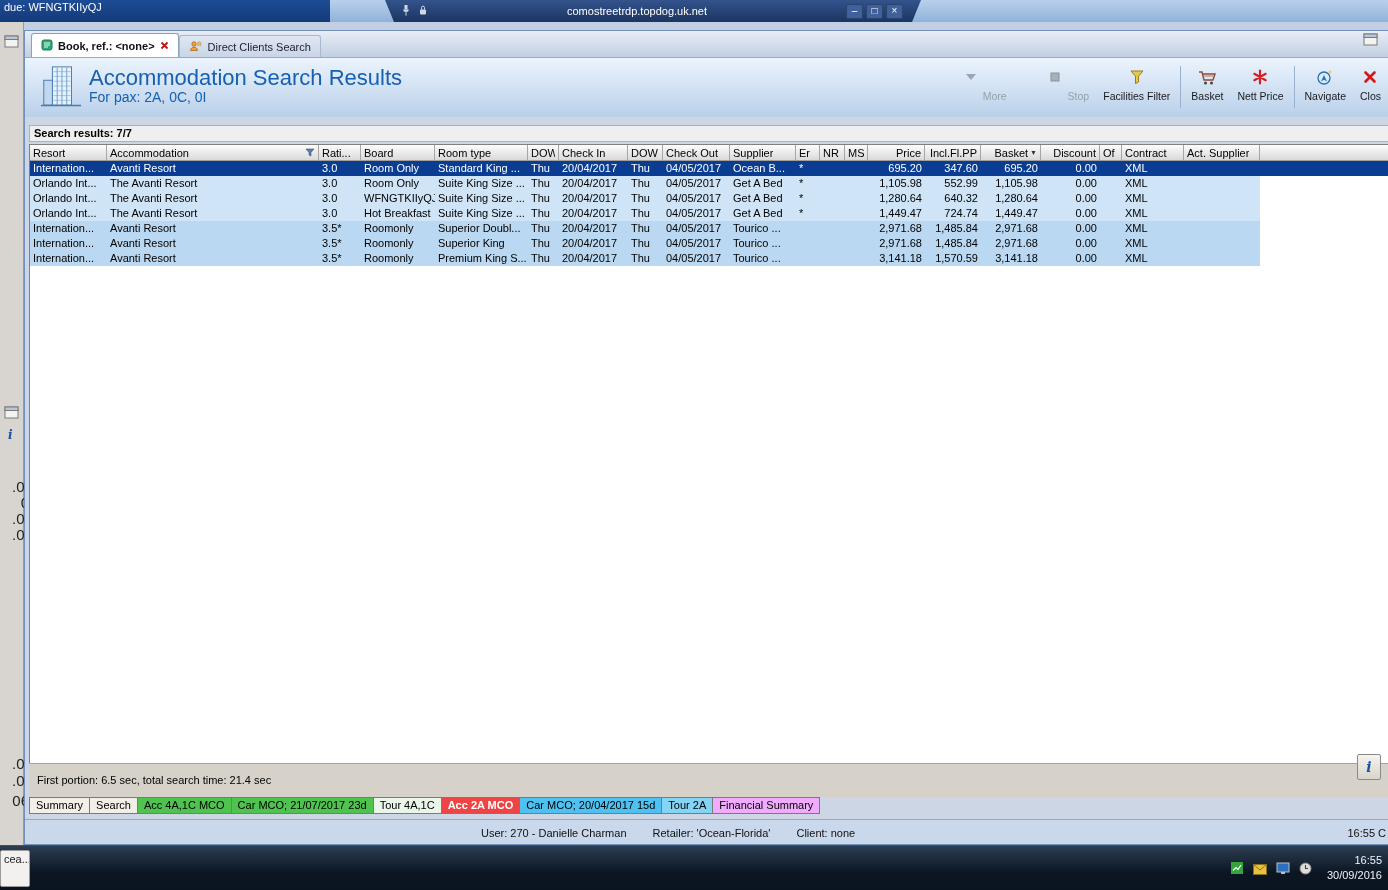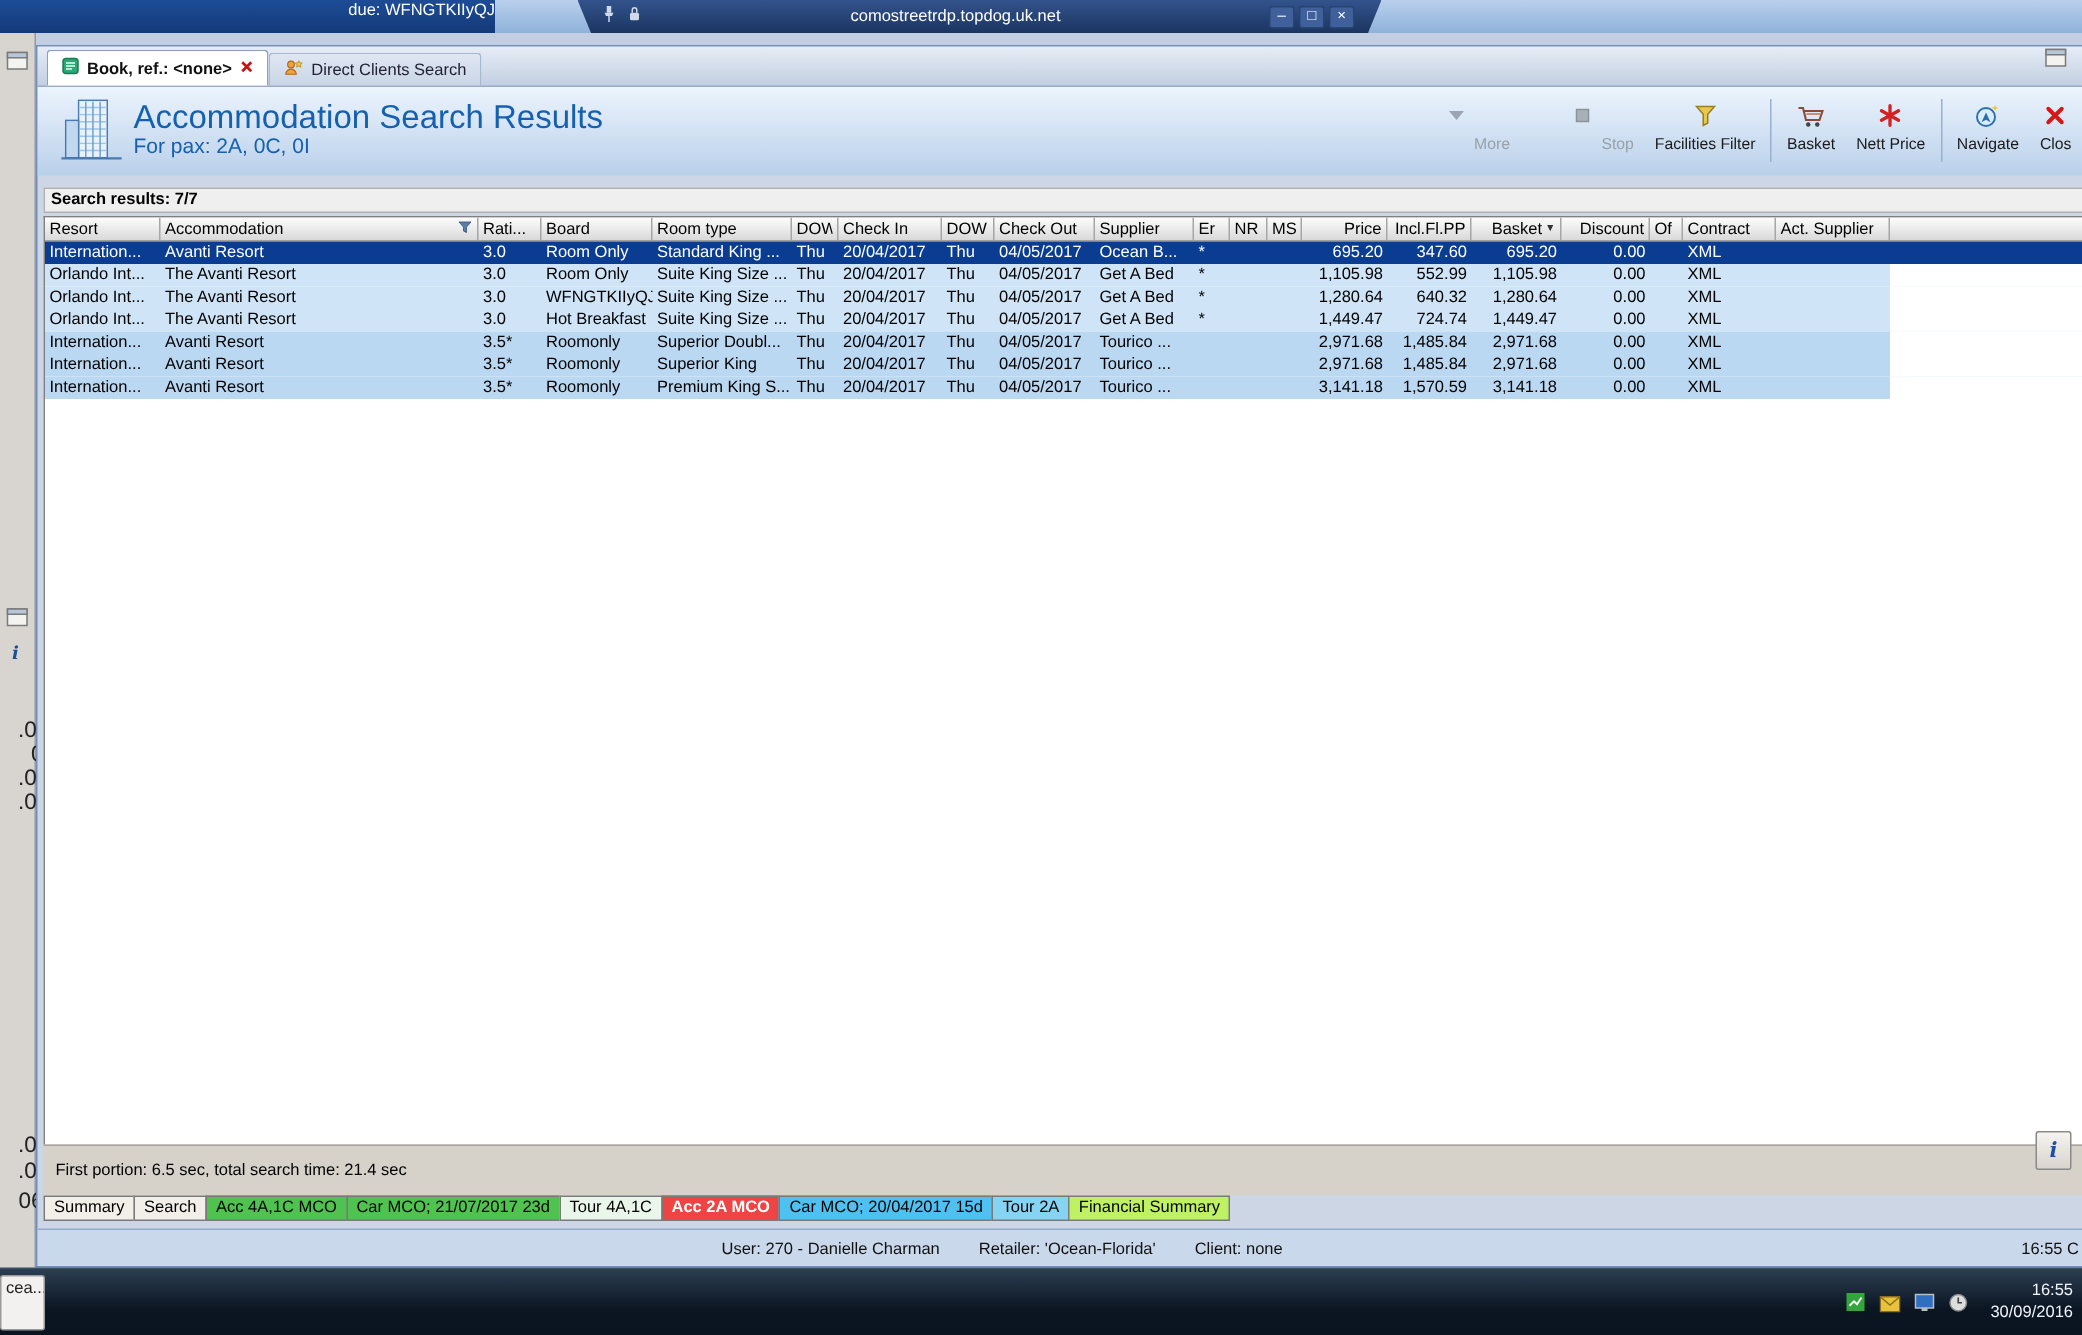--- a/index.html
+++ b/index.html
@@ -2,21 +2,21 @@
 <html><head>
 <meta charset="utf-8">
 <style>
   *{margin:0;padding:0;box-sizing:border-box;}
   html,body{width:1388px;height:890px;overflow:hidden;}
   body{font-family:"Liberation Sans",sans-serif;background:#c2cfe2;}
   #screen{position:relative;width:1388px;height:890px;overflow:hidden;background:#c2cfe2;}
 
   
   #top-bar{position:absolute;left:0;top:0;width:1388px;height:22px;background:linear-gradient(#b9d0ec,#8fb2da);}
-  #bg-title{position:absolute;left:0;top:0;width:330px;height:22px;background:linear-gradient(#1d4c96,#143a78);color:#fff;font-size:11px;padding:1px 0 0 4px;white-space:nowrap;overflow:hidden;text-align:right;}
+  #bg-title{position:absolute;left:0;top:0;width:330px;height:22px;background:linear-gradient(#1d4c96,#143a78);color:#fff;font-size:11px;padding:1px 0 0 4px;white-space:nowrap;overflow:hidden;}
   #rdp-pill{position:absolute;left:345px;top:0;width:536px;height:22px;background:linear-gradient(#33538c,#1b3560);clip-path:polygon(0 0,100% 0,calc(100% - 9px) 100%,9px 100%);display:flex;align-items:center;color:#fff;font-size:11px;margin-left:40px;}
   .pill-icons{margin-left:16px;display:flex;gap:7px;align-items:center;}
   .pill-host{flex:1;text-align:center;white-space:nowrap;overflow:hidden;}
   .pill-btns{display:flex;gap:3px;margin-right:18px;}
   .pill-btn{width:17px;height:15px;background:#40609c;border:1px solid #28456e;color:#fff;font-size:10px;line-height:12px;text-align:center;border-radius:2px;cursor:default;}
 
   
   #left-strip{position:absolute;left:0;top:22px;width:24px;height:823px;background:#d8d5d0;border-right:1px solid #9a9a9a;}
   .strip-ic{position:absolute;left:4px;}
   .strip-num{position:absolute;left:12px;width:17px;text-align:right;font-size:15px;color:#222;}
@@ -472,21 +472,21 @@
 
     <div id="bottom-tabs">
         <div class="btab" style="background: rgb(242, 239, 232); color: rgb(0, 0, 0);">Summary</div>
         <div class="btab" style="background: rgb(242, 239, 232); color: rgb(0, 0, 0);">Search</div>
         <div class="btab" style="background: rgb(79, 194, 79); color: rgb(0, 0, 0);">Acc 4A,1C MCO</div>
         <div class="btab" style="background: rgb(79, 194, 79); color: rgb(0, 0, 0);">Car MCO; 21/07/2017 23d</div>
         <div class="btab" style="background: rgb(234, 246, 234); color: rgb(0, 0, 0);">Tour 4A,1C</div>
         <div class="btab" style="background: #ef4444; color: rgb(255, 255, 255); font-weight: bold;">Acc 2A MCO</div>
         <div class="btab" style="background: rgb(79, 193, 240); color: rgb(0, 0, 0);">Car MCO; 20/04/2017 15d</div>
         <div class="btab" style="background: rgb(134, 212, 244); color: rgb(0, 0, 0);">Tour 2A</div>
-        <div class="btab" style="background: #bef264; color: rgb(0, 0, 0);">Financial Summary</div>
+        <div class="btab" style="background: #f0abfc; color: rgb(0, 0, 0);">Financial Summary</div>
       </div>
 
     <div id="user-line">
       <div id="user-text">
         <span>User: 270 - Danielle Charman</span><span>Retailer: 'Ocean-Florida'</span><span>Client: none</span>
       </div>
       <div id="user-clock">16:55 C</div>
     </div>
   </div>
 

